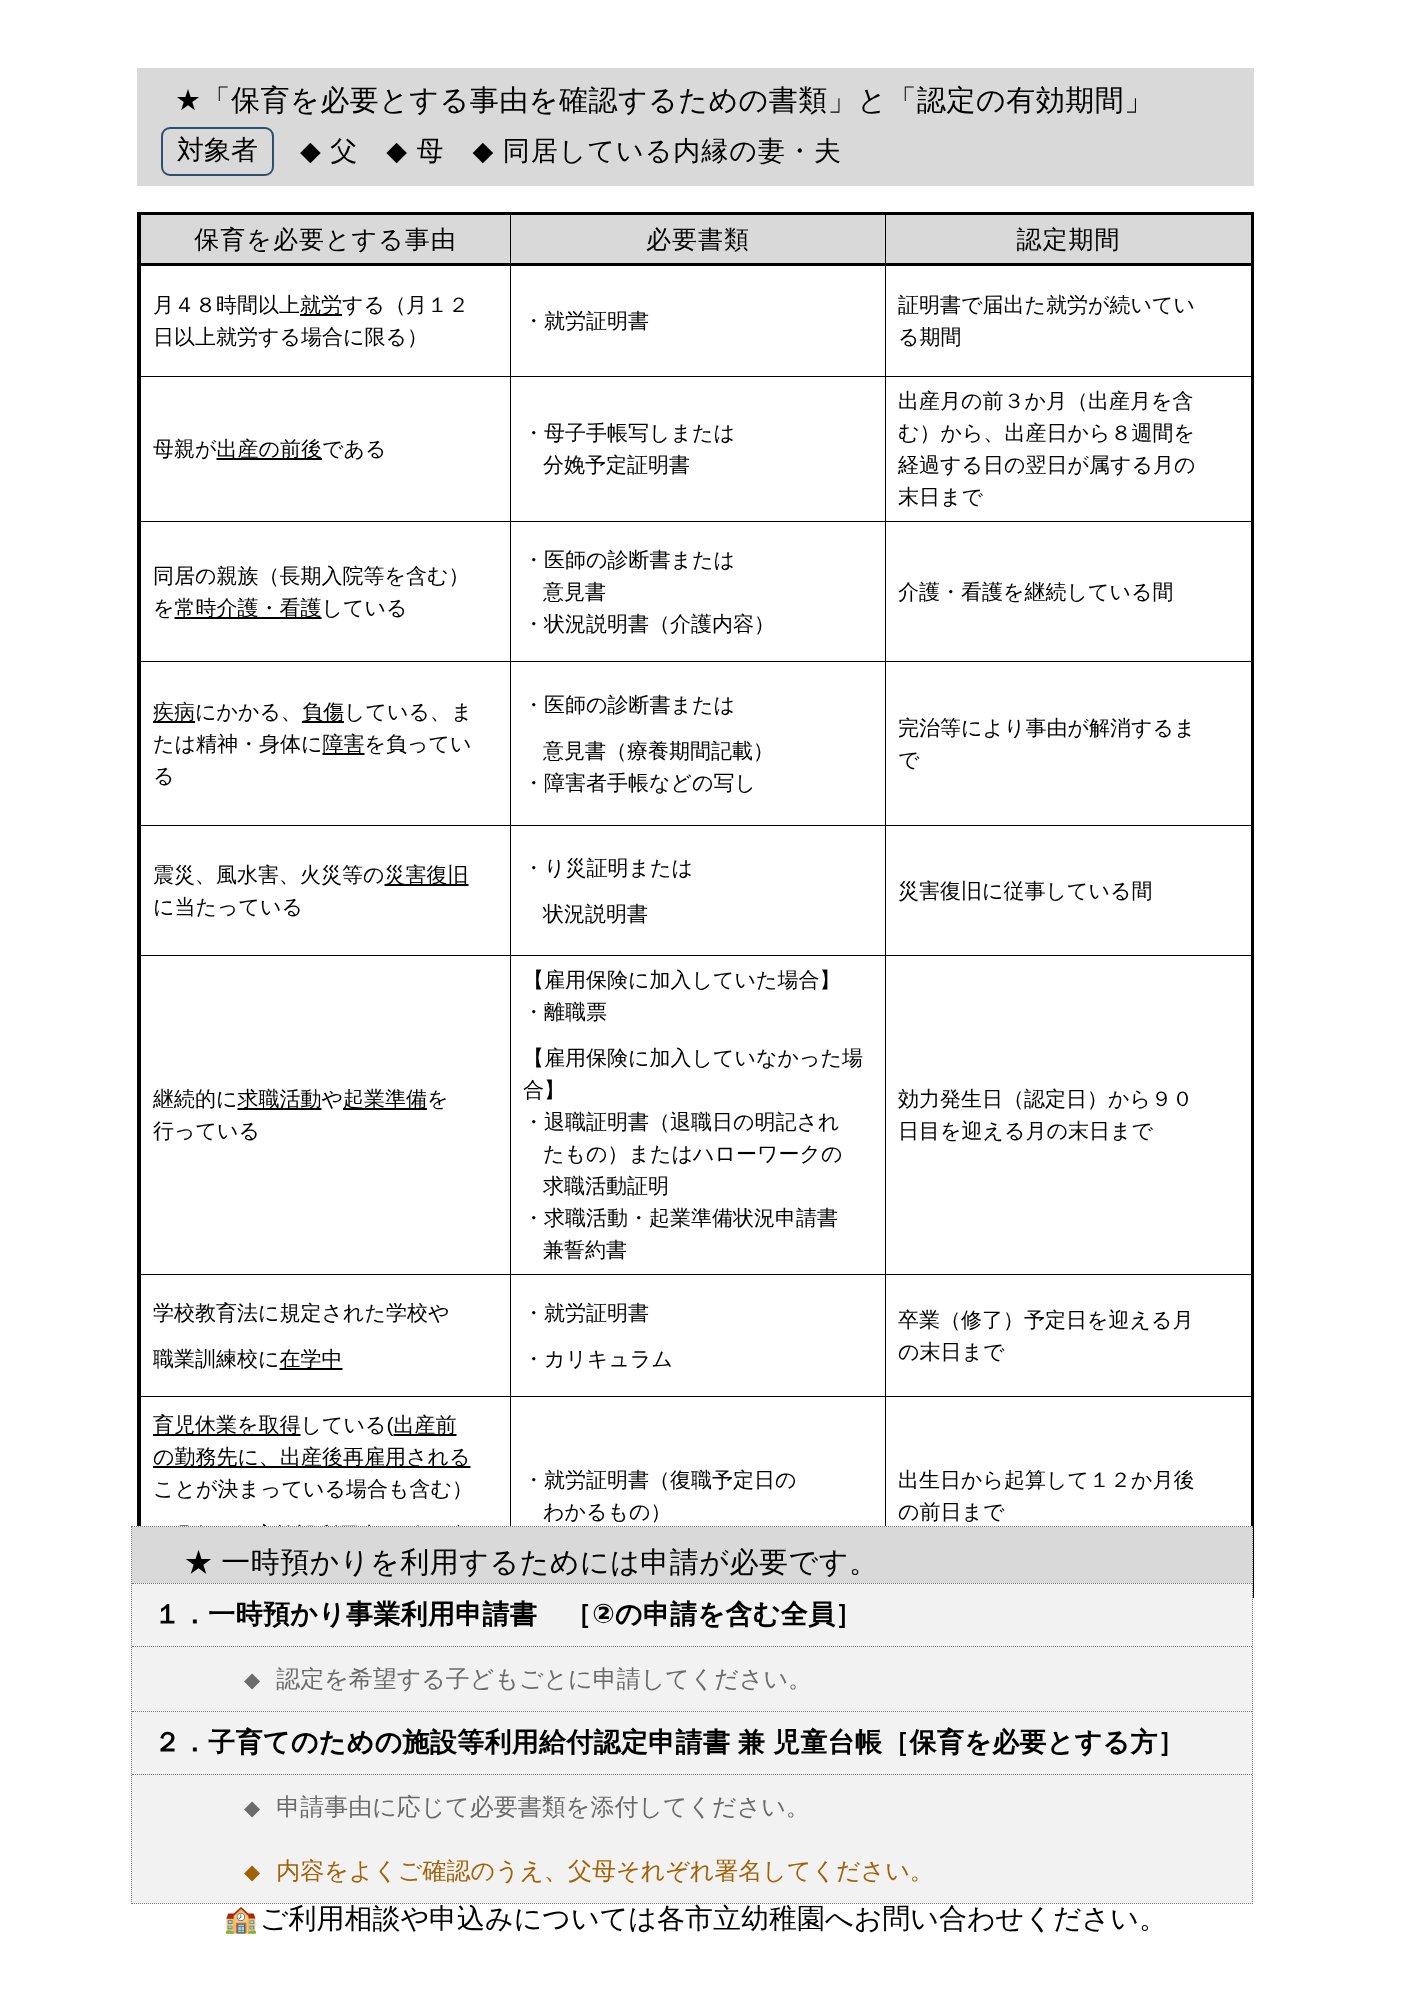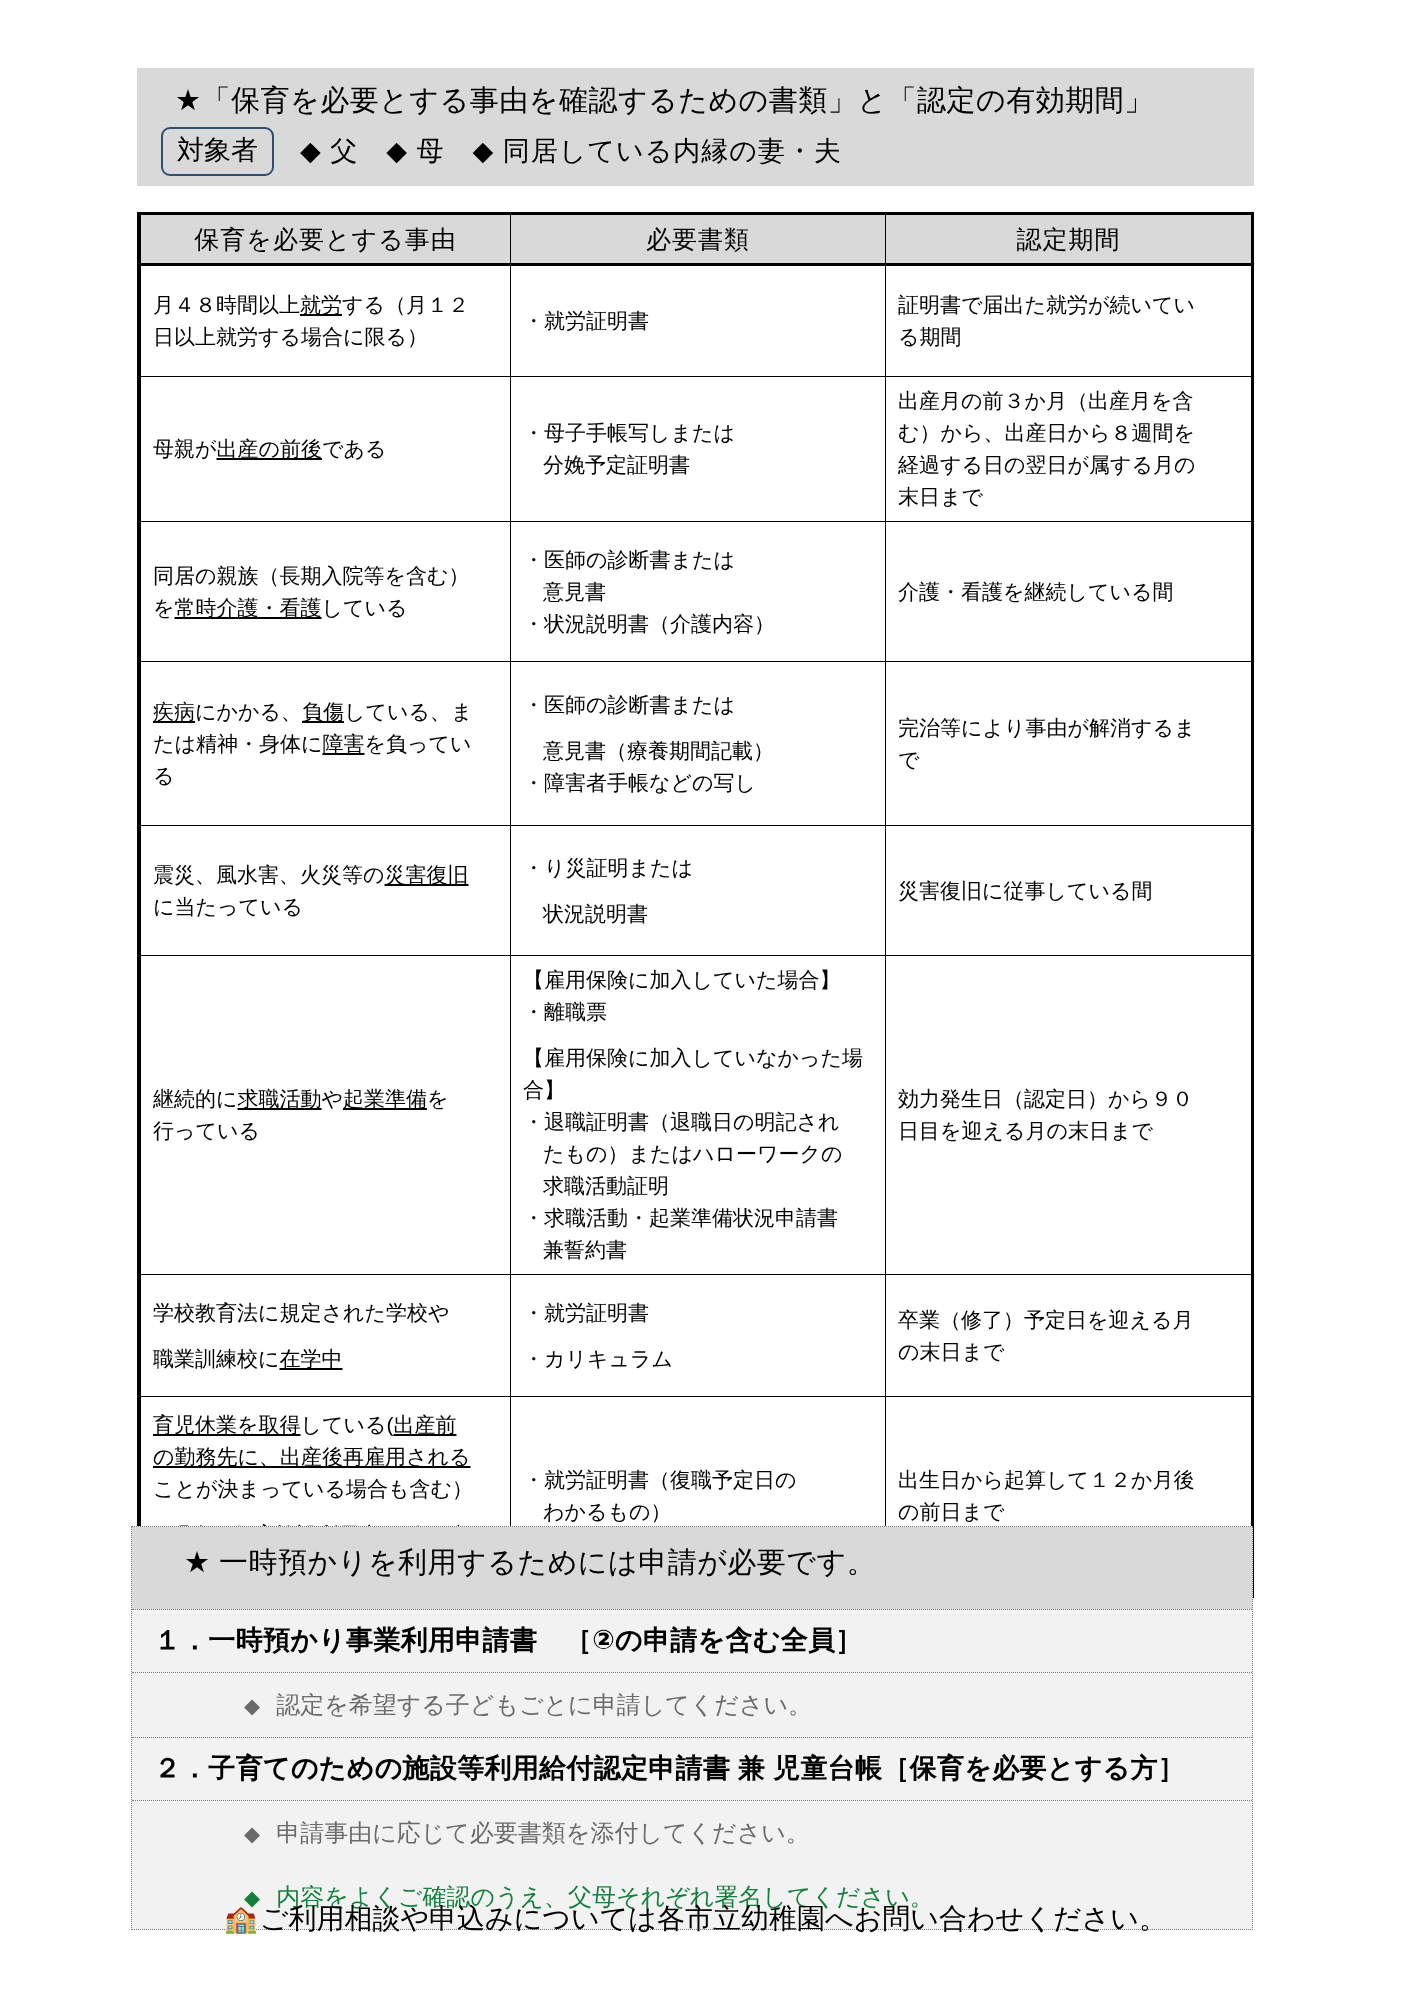--- a/index.html
+++ b/index.html
@@ -113,40 +113,41 @@
     left: 131px;
     top: 1526px;
     width: 1122px;
     border: 1px dotted #7a7a7a;
     box-sizing: border-box;
     background: #f2f2f2;
   }
   .notice-head {
     background: #d9d9d9;
     font-size: 29px;
-    padding: 16px 0 26px 52px;
+    padding: 16px 0 0 52px;
     letter-spacing: 0.5px;
+    font-family: Liberation Serif, serif;
   }
   .notice-item {
     border-top: 1px dotted #7a7a7a;
     font-size: 27px;
     font-weight: bold;
     padding: 12px 0 14px 22px;
     background: #f2f2f2;
     letter-spacing: 0.3px;
     white-space: nowrap;
   }
   .notice-sub {
     border-top: 1px dotted #7a7a7a;
     font-size: 24px;
     color: #6b6b6b;
     padding: 16px 0 16px 112px;
     background: #f2f2f2;
   }
-  .notice-sub.dark { color: #15803d; }
+  .notice-sub.dark { color: #a16207; }
   .notice-sub .dia { margin-right: 16px; font-size: 21px; }
   .notice-sub.plain { border-top: none; }
 
   
   .footer {
     position: absolute;
     left: 137px;
     top: 1900px;
     width: 1117px;
     font-size: 28px;

